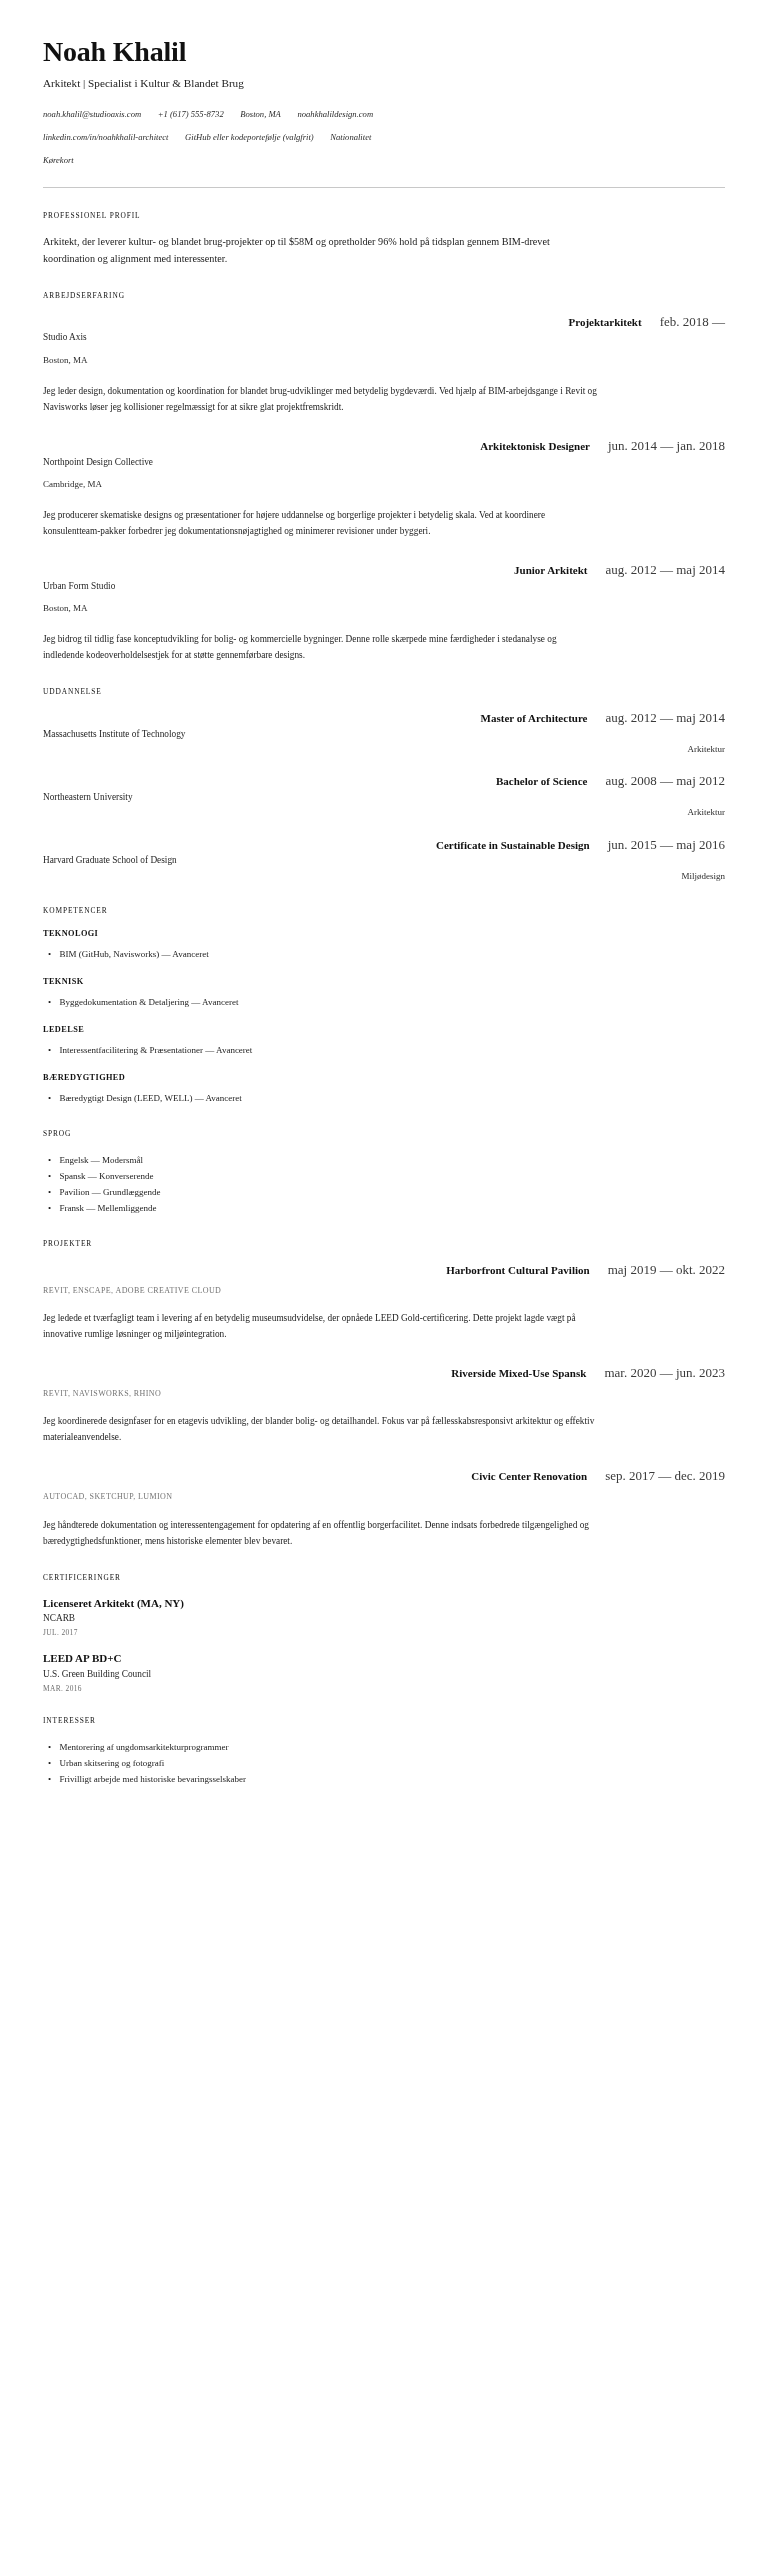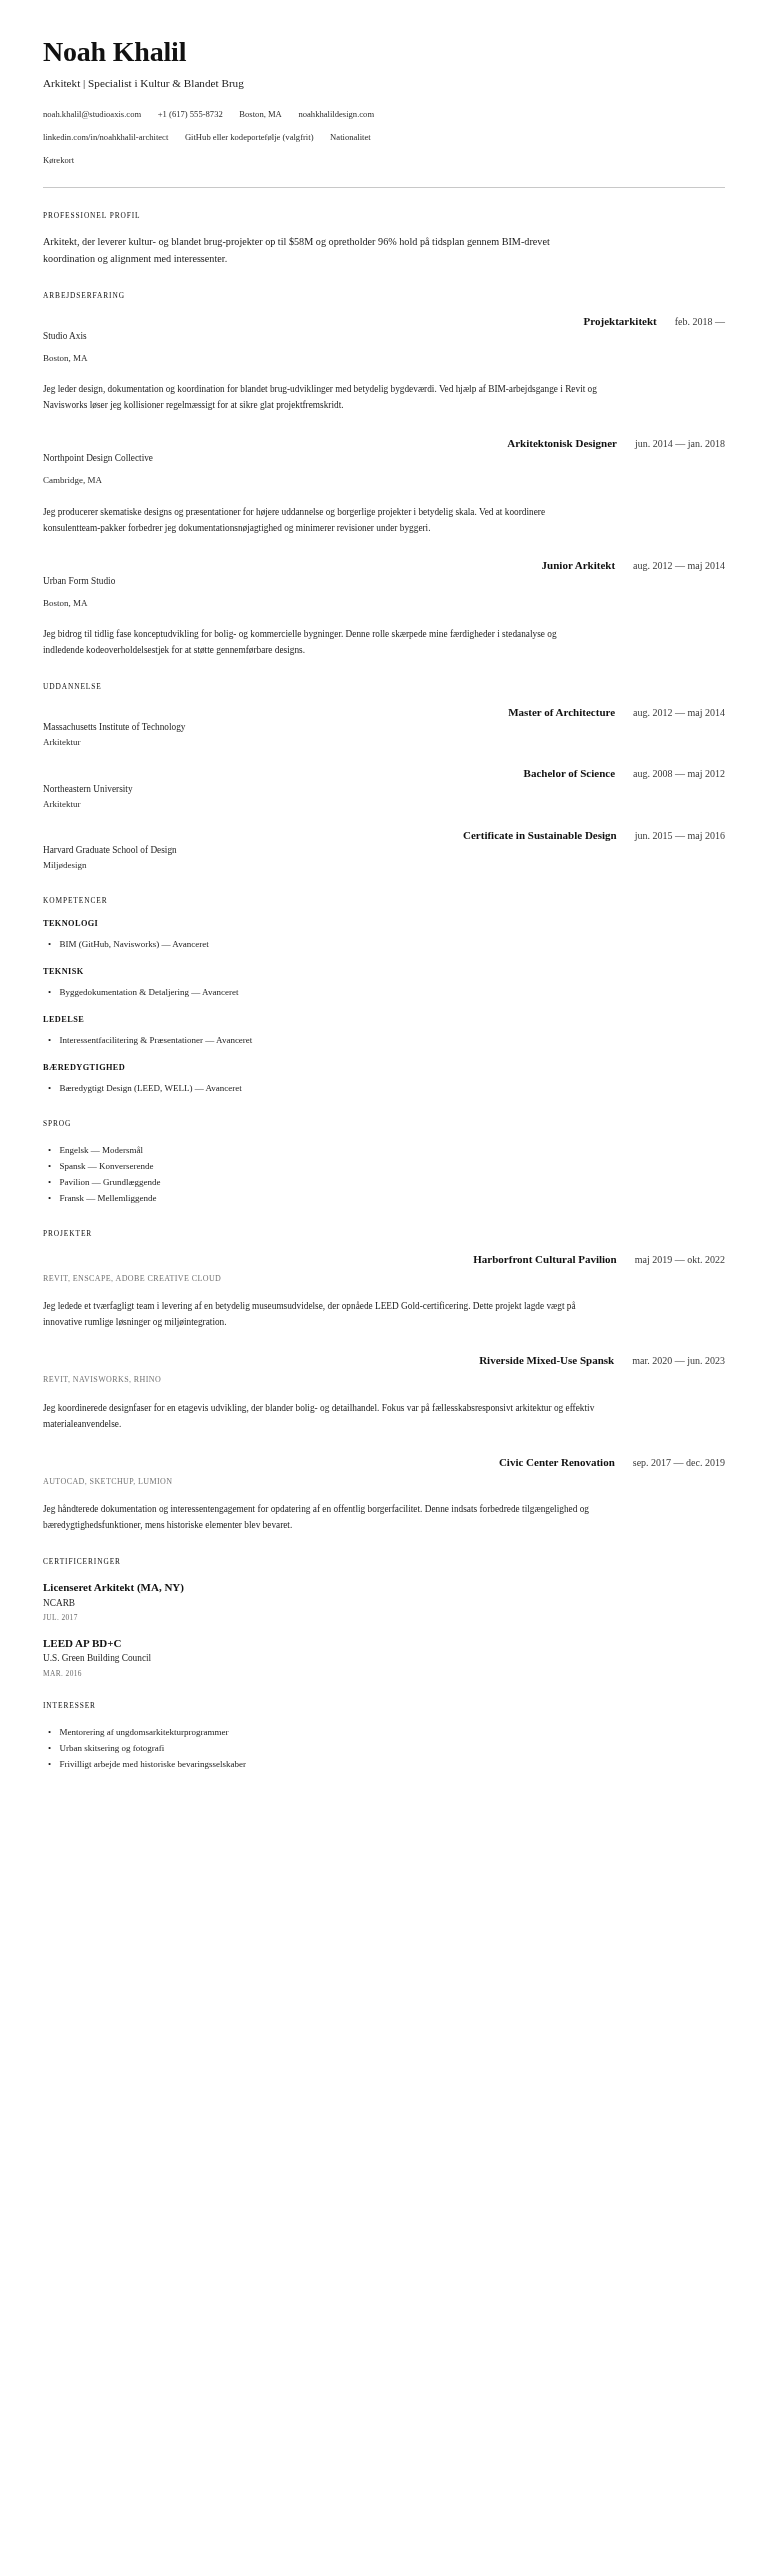--- a/index.html
+++ b/index.html
@@ -33,21 +33,21 @@
   .contact-row {
     font-size: 8.6px;
     color: #2b2b2b;
     line-height: 1.5;
     margin-bottom: 10.2px;
     display: flex;
     flex-wrap: wrap;
     align-items: baseline;
   }
   .contact-row:last-of-type { margin-bottom: 0; }
-  .contact-item { margin-right: 16.6px; white-space: nowrap; }
+  .contact-item { margin-right: 16.6px; white-space: nowrap; font-style: italic; }
   .contact-item:last-child { margin-right: 0; }
 
   .rule {
     border: 0;
     border-top: 0.6px solid #c8c8c8;
     margin: 20.5px 0 0 0;
   }
 
   
   .section { margin-top: 23px; }
@@ -77,21 +77,21 @@
     gap: 18px;
     margin-left: 48px;
   }
   .entry-title {
     font-size: 11px;
     font-weight: 700;
     color: #111111;
     line-height: 1.3;
   }
   .entry-date {
-    font-size: 10px;
+    font-size: 13px;
     color: #3a3a3a;
     white-space: nowrap;
     text-align: right;
     flex-shrink: 0;
   }
   .entry-org {
     font-size: 9.3px;
     color: #252525;
     line-height: 1.5;
     margin-top: 1.9px;
@@ -100,20 +100,21 @@
     font-size: 9px;
     color: #2d2d2d;
     line-height: 1.5;
     margin-top: 8.3px;
   }
   .entry-sub {
     font-size: 9px;
     color: #2d2d2d;
     line-height: 1.5;
     margin-top: 1.3px;
+    text-align: right;
   }
   .entry-desc {
     font-size: 9.3px;
     line-height: 1.72;
     color: #1c1c1c;
     margin-top: 16.6px;
     max-width: 556px;
   }
   .entry-tech {
     font-size: 8px;

